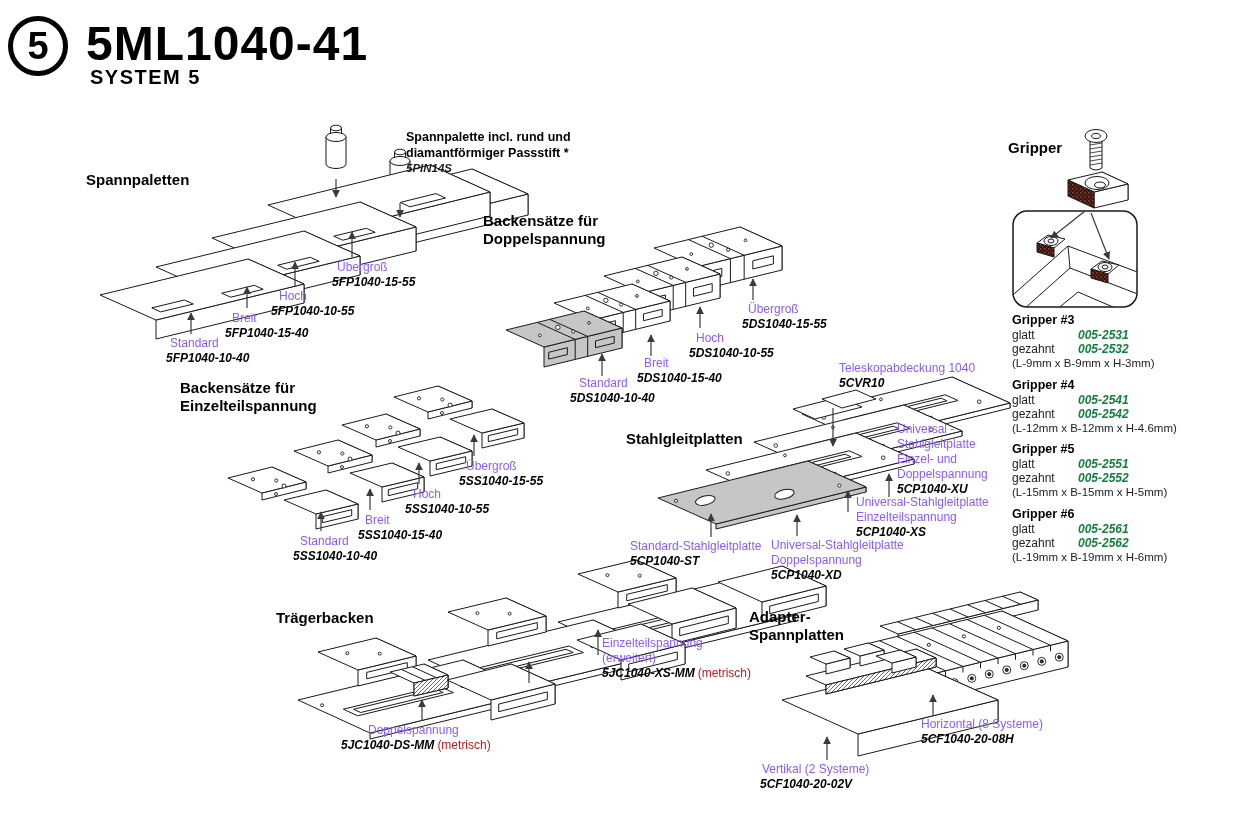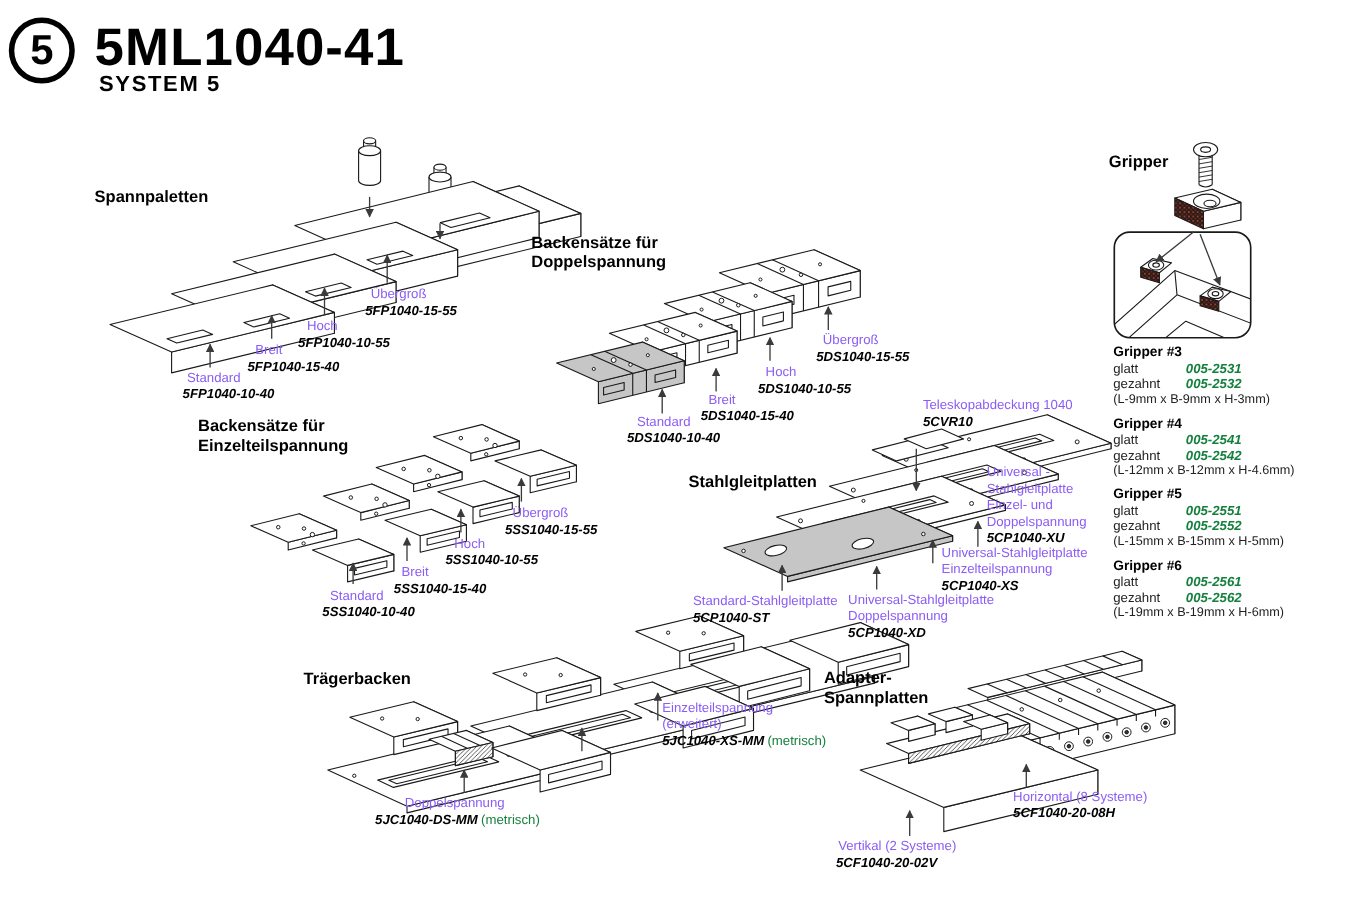--- a/index.html
+++ b/index.html
@@ -7,21 +7,21 @@
           font-family:"Liberation Sans",sans-serif;color:#1a1a1a;}
   .abs{position:absolute;}
   .art{left:0;top:0;}
   .badge{left:8px;top:16px;width:50px;height:50px;border:5px solid #000;border-radius:50%;
          display:flex;align-items:center;justify-content:center;font-size:38px;font-weight:700;color:#000;}
   .title{left:86px;top:16px;font-size:48px;font-weight:700;letter-spacing:1px;color:#000;white-space:nowrap;}
   .subtitle{left:90px;top:66px;font-size:20px;font-weight:700;letter-spacing:1.5px;color:#000;}
   .h{font-weight:700;font-size:15px;line-height:18px;color:#000;white-space:nowrap;}
   .pname{font-size:12px;line-height:15px;color:#8b5cf6;white-space:nowrap;}
   .pcode{font-size:12px;line-height:15px;font-weight:700;font-style:italic;color:#000;white-space:nowrap;}
-  .suffix{font-style:normal;font-weight:400;color:#15803d;margin-left:3px;}
+  .suffix{font-style:normal;font-weight:400;color:#b91c1c;margin-left:3px;}
   .note{font-weight:700;font-size:12.5px;line-height:16px;color:#000;white-space:nowrap;}
   .notecode{font-size:11.5px;font-weight:700;font-style:italic;margin-top:1px;}
   .gm{width:238px;}
   .gm-name{font-weight:700;font-size:12.5px;line-height:15px;color:#000;}
   .gm-row{font-size:12px;line-height:14px;color:#222;white-space:nowrap;}
   .gm-lab{display:inline-block;width:66px;}
   .gm-code{font-weight:700;font-style:italic;color:#15803d;}
   .gm-dims{font-size:11.5px;line-height:14px;color:#222;white-space:nowrap;}
 </style>
 </head>
@@ -438,20 +438,25 @@
     <div>Einzelteilspannung</div>
   </div>
   <div class="abs h" style="left:626px;top:430px">Stahlgleitplatten</div>
   <div class="abs h" style="left:276px;top:609px">Trägerbacken</div>
   <div class="abs h" style="left:749px;top:608px">
     <div>Adapter-</div>
     <div>Spannplatten</div>
   </div>
   <div class="abs h" style="left:1008px;top:139px">Gripper</div>
 
+  <div class="abs" style="left:406px;top:129px">
+    <div class="note">Spannpalette incl. rund und</div>
+    <div class="note">diamantförmiger Passstift *</div>
+    <div class="notecode">5PIN14S</div>
+  </div>
 
   <div class="abs" style="left:166px;top:336px">
     <div class="pname" style="margin-left:4px">Standard</div>
     <div class="pcode">5FP1040-10-40</div>
   </div>
   <div class="abs" style="left:225px;top:311px">
     <div class="pname" style="margin-left:7px">Breit</div>
     <div class="pcode">5FP1040-15-40</div>
   </div>
   <div class="abs" style="left:271px;top:289px">

